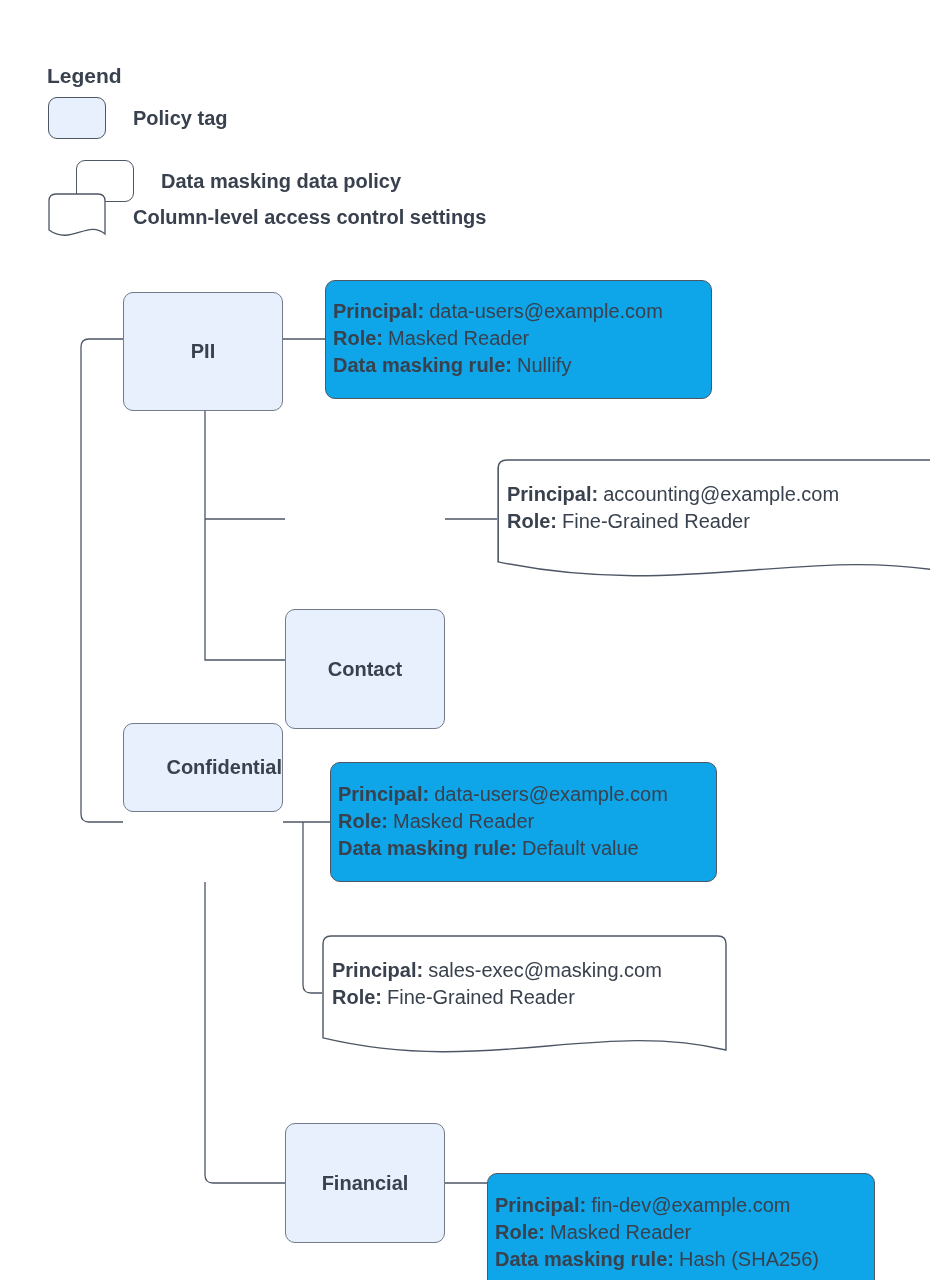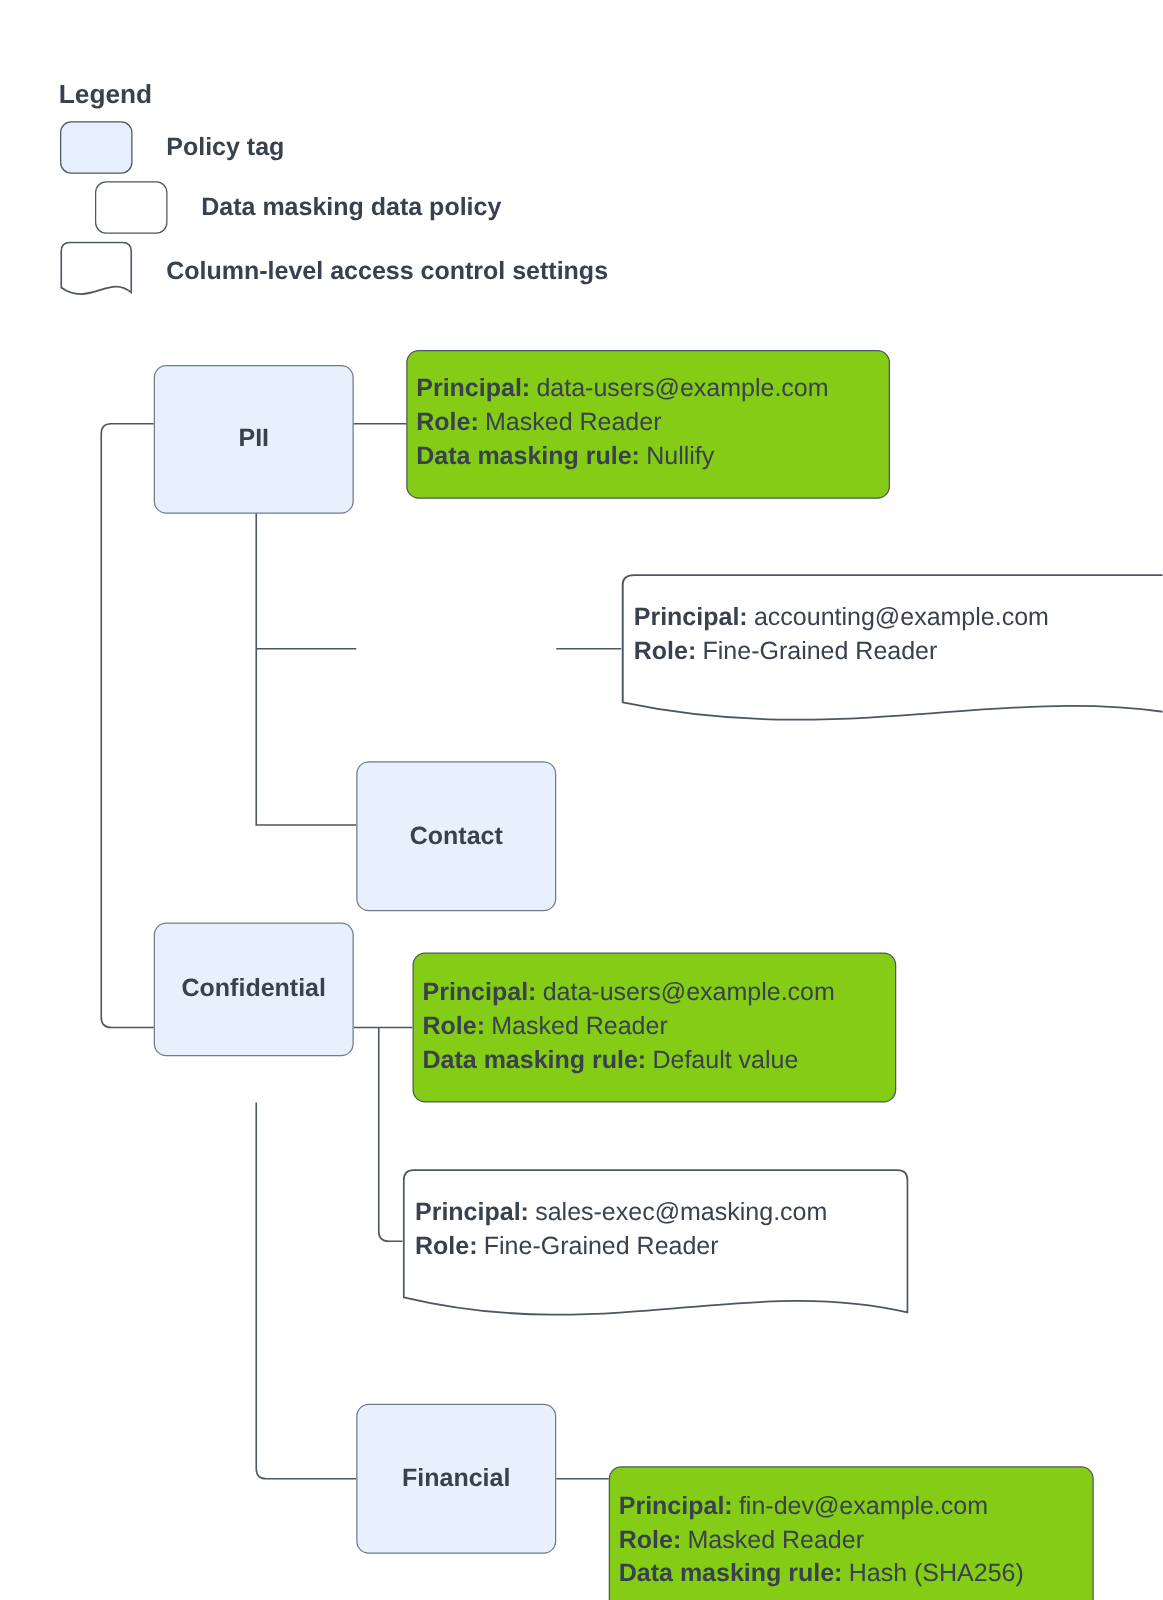--- a/index.html
+++ b/index.html
@@ -31,21 +31,21 @@
     position:absolute;box-sizing:border-box;
     background:var(--policy-tag-fill,#e8f0fe);
     border:1.2px solid var(--policy-tag-border,#717b89);
     border-radius:10px;
     display:flex;align-items:center;justify-content:center;
     font-size:20px;font-weight:bold;
   }
 
   
   .card{
-    position:absolute;box-sizing:border-box;background:#84cc16;
+    position:absolute;box-sizing:border-box;background:#0ea5e9;
     border:1.5px solid var(--card-border,#4d5664);border-radius:10px;
     display:flex;flex-direction:column;justify-content:center;
     padding:2px 8px 4px 7px;
   }
   .kv{font-size:20px;line-height:27px;white-space:nowrap;}
   .kv b{margin-right:5px;}
 
   
   .doc{position:absolute;}
   .doc svg{position:absolute;left:0;top:0;width:100%;height:100%;}
@@ -72,21 +72,21 @@
     <path d="M 445,1183 H 487"></path>
   </svg>
 
   <div class="legend-title">Legend</div>
 
   <div class="legend-row" style="top:97px;">
     <span class="swatch blue"></span>
     <span class="legend-label">Policy tag</span>
   </div>
 
-  <div class="legend-row" style="top:145px;padding-left:28px;">
+  <div class="legend-row" style="top:160px;padding-left:28px;">
     <span class="swatch"></span>
     <span class="legend-label">Data masking data policy</span>
   </div>
 
   <div class="legend-row" style="top:193px;height:48px;">
     <span class="swatch-doc">
       <svg width="58" height="48" viewBox="0 0 58 48" aria-hidden="true">
         <path d="M 8,1 H 50 Q 57,1 57,8 V 41 C 40,26 23,53 1,37 L 1,8 Q 1,1 8,1 Z" fill="#fff" stroke="var(--card-border,#4d5664)" stroke-width="1.3"></path>
       </svg>
     </span>
@@ -95,21 +95,21 @@
 
   <div class="node" style="left:123px;top:292px;width:160px;height:119px;">
     <span>PII</span>
   </div>
 
 
   <div class="node" style="left:285px;top:609px;width:160px;height:120px;">
     <span>Contact</span>
   </div>
 
-  <div class="node" style="left:123px;top:738px;width:160px;height:107px;">
+  <div class="node" style="left:123px;top:723px;width:160px;height:89px;justify-content:flex-end;">
     <span>Confidential</span>
   </div>
 
   <div class="node" style="left:285px;top:1123px;width:160px;height:120px;">
     <span>Financial</span>
   </div>
 
   <div class="card" style="left:325px;top:280px;width:387px;height:119px;">
     <div class="kv"><b>Principal:</b><span>data-users@example.com</span></div>
     <div class="kv"><b>Role:</b><span>Masked Reader</span></div>

